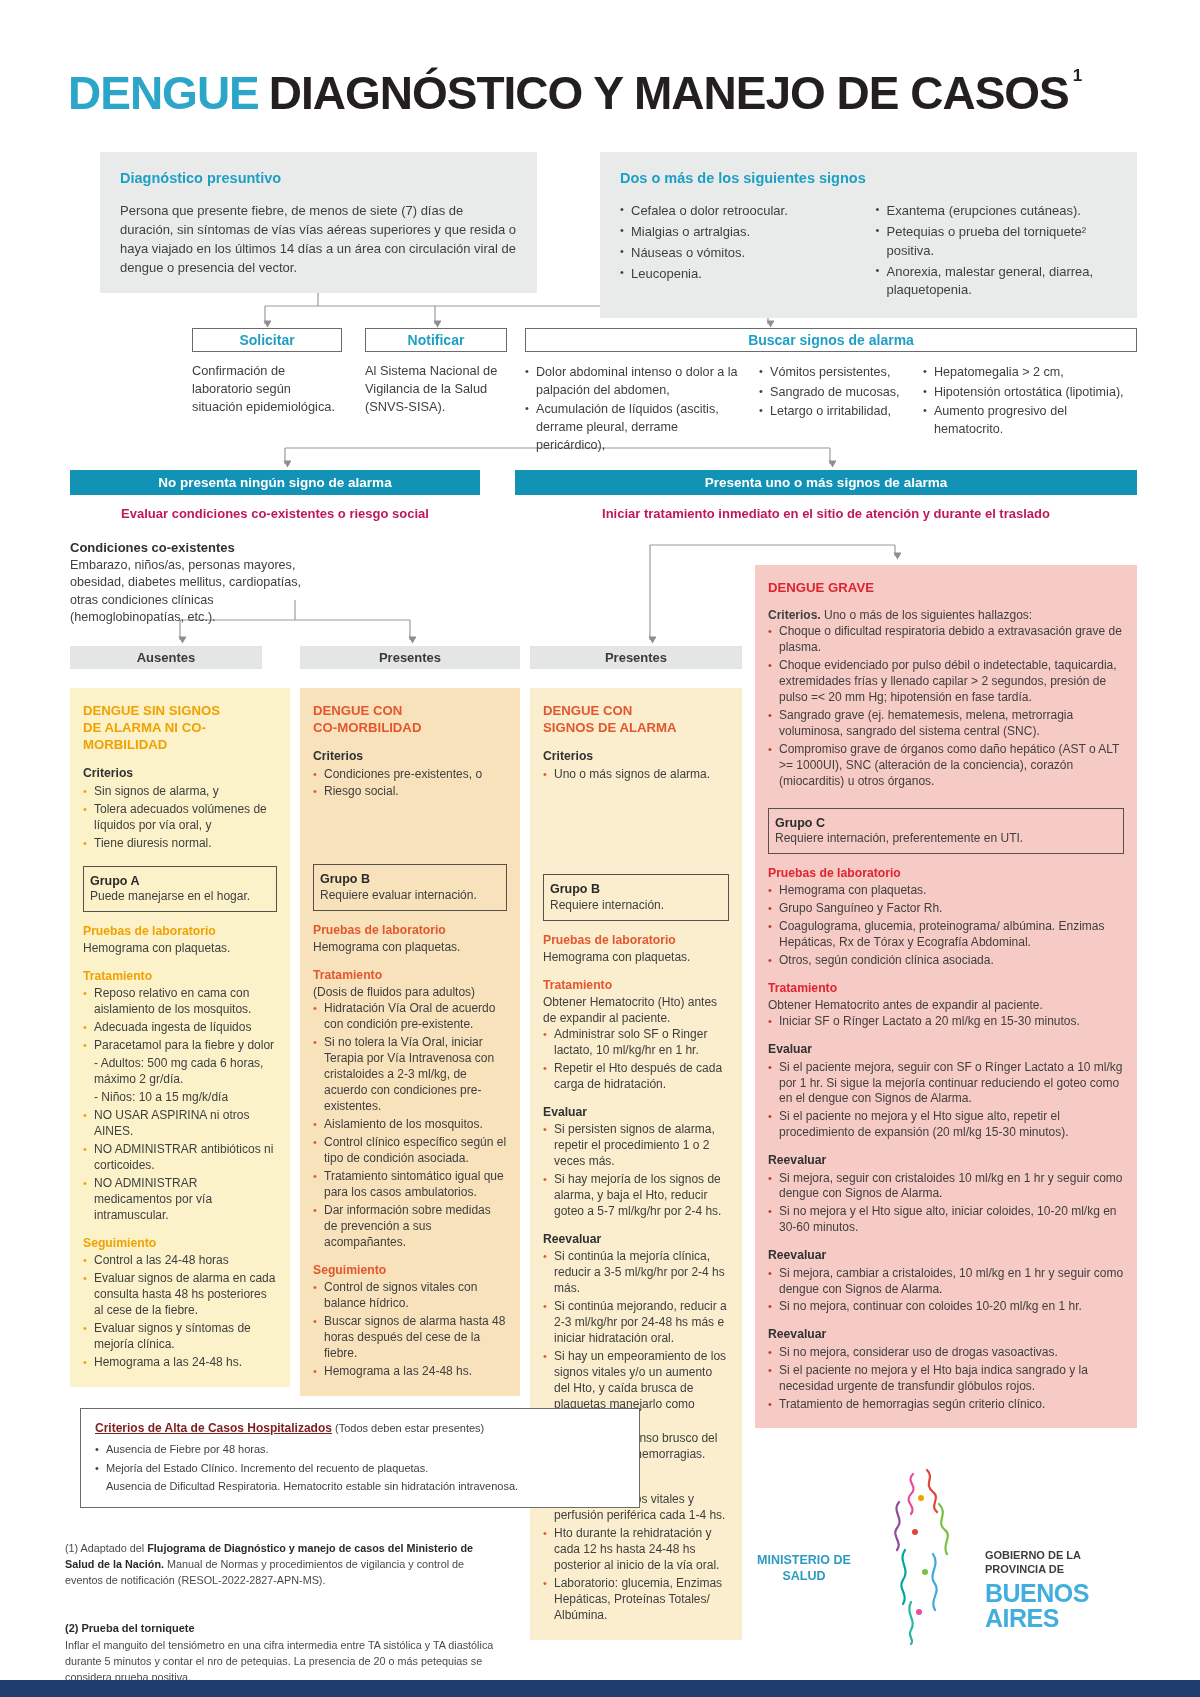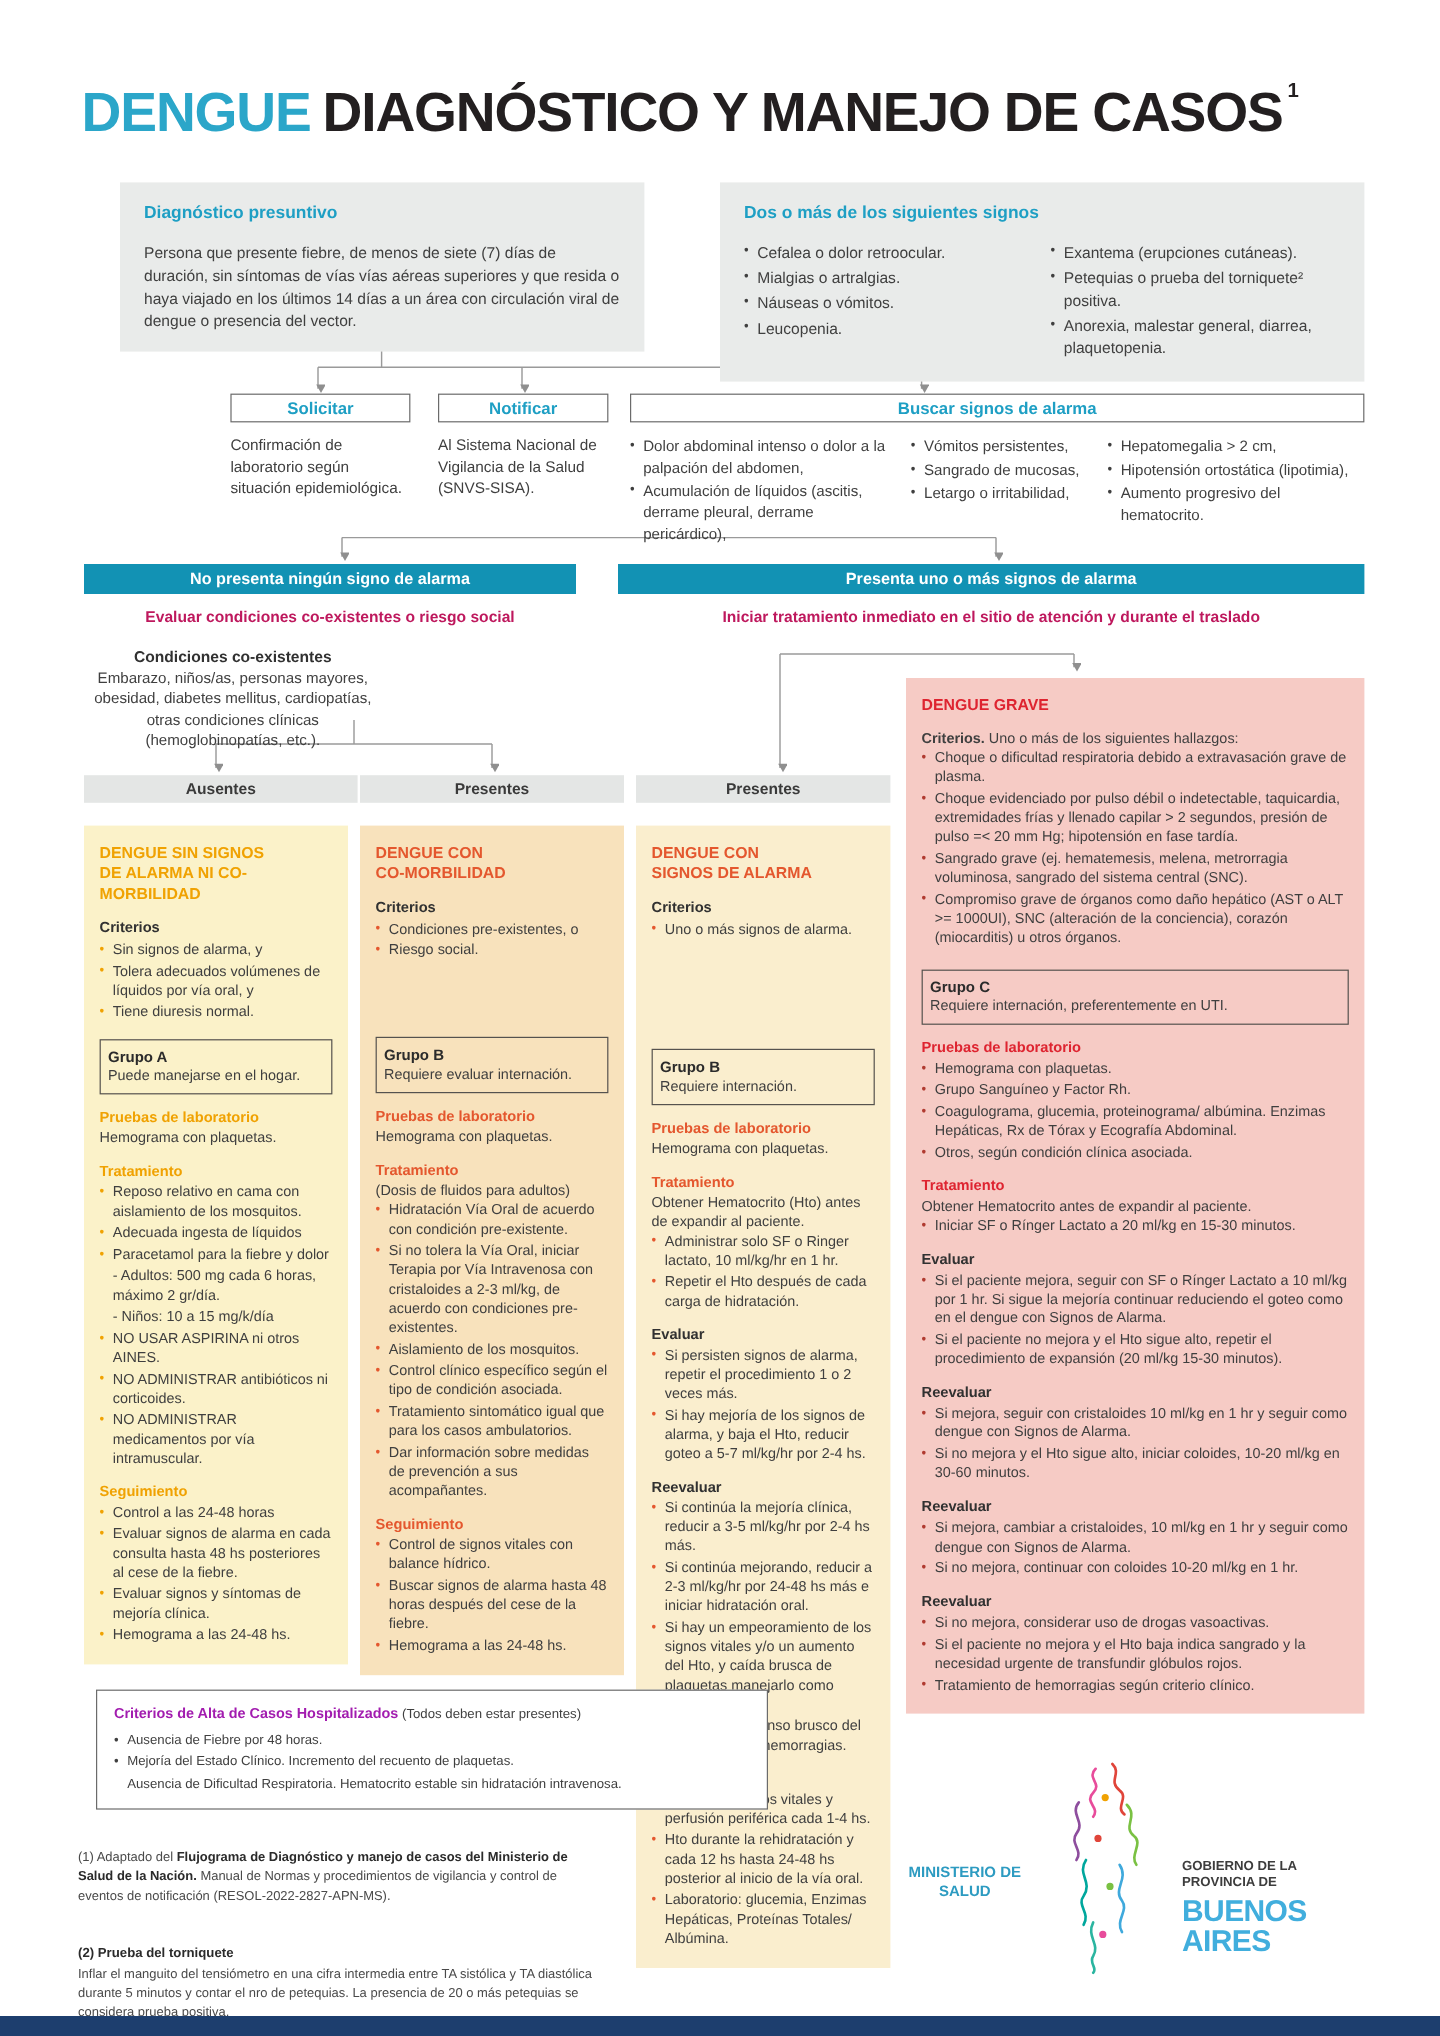--- a/index.html
+++ b/index.html
@@ -51,21 +51,21 @@
   .card-d{background:#f6cbc5;}
   .acc-a{color:#f0a202 !important;}
   .acc-bc{color:#e4572e !important;}
   .acc-d{color:#de2430 !important;}
   .card-a ul.bl li::before{color:#f0a202;}
   .card-b ul.bl li::before, .card-c ul.bl li::before{color:#e4572e;}
   .card-d ul.bl li::before{color:#b03a30;}
 
   
   .discharge{border:1px solid #6b6b6b;background:#fff;padding:10px 14px;font-size:11px;line-height:1.5;}
-  .discharge .dh{font-weight:bold;color:#a21caf;font-size:12px;}
+  .discharge .dh{font-weight:bold;color:#7f1d1d;font-size:12px;text-decoration:underline;}
   .discharge .dn{font-weight:normal;color:#3f3f3f;font-size:11px;}
   .discharge ul.bl li.plain{padding-left:11px;}
 
   
   .fnote{font-size:10.8px;line-height:1.5;color:#4a4a4a;}
   .fnote b{color:#2b2b2b;}
   .fnh{font-weight:bold;color:#2b2b2b;font-size:11px;margin-bottom:3px;}
 
   
   .ministry{color:#2d9bc1;font-weight:bold;font-size:12.5px;line-height:1.3;text-align:center;}
@@ -168,26 +168,26 @@
         </ul>
       </div>
   </div>
 
   <div class="abs tealbar" style="left:70px;top:470px;width:410px;">No presenta ningún signo de alarma</div>
   <div class="abs tealbar" style="left:515px;top:470px;width:622px;">Presenta uno o más signos de alarma</div>
 
   <div class="abs subt" style="left:70px;top:506px;width:410px;">Evaluar condiciones co-existentes o riesgo social</div>
   <div class="abs subt" style="left:515px;top:506px;width:622px;">Iniciar tratamiento inmediato en el sitio de atención y durante el traslado</div>
 
-  <div class="abs" style="left:70px;top:540px;width:248px;text-align:center;">
+  <div class="abs" style="left:70px;top:540px;width:248px;">
     <div class="condhead">Condiciones co-existentes</div>
     <div class="condbody">Embarazo, niños/as, personas mayores, obesidad, diabetes mellitus, cardiopatías, otras condiciones clínicas (hemoglobinopatías, etc.).</div>
   </div>
 
-  <div class="abs graybar" style="left:70px;top:646px;width:228px;">Ausentes</div>
+  <div class="abs graybar" style="left:70px;top:646px;width:192px;">Ausentes</div>
   <div class="abs graybar" style="left:300px;top:646px;width:220px;">Presentes</div>
   <div class="abs graybar" style="left:530px;top:646px;width:212px;">Presentes</div>
 
   <div class="abs card card-a" style="left:70px;top:688px;width:220px;min-height:610px;box-sizing:border-box;">
     <div class="ctitle acc-a">
       <span>DENGUE SIN SIGNOS</span><br>
       <span>DE ALARMA NI CO-MORBILIDAD</span>
     </div>
     <h4 class="first">Criterios</h4>
     <ul class="bl">

